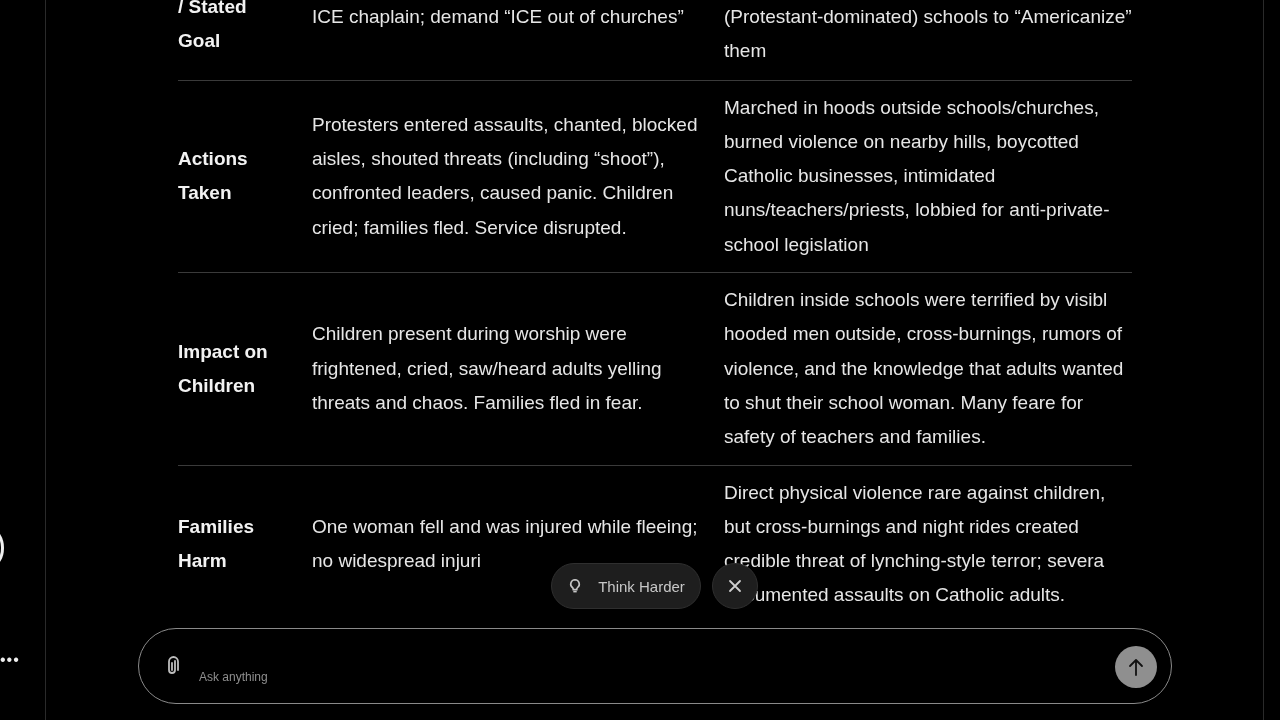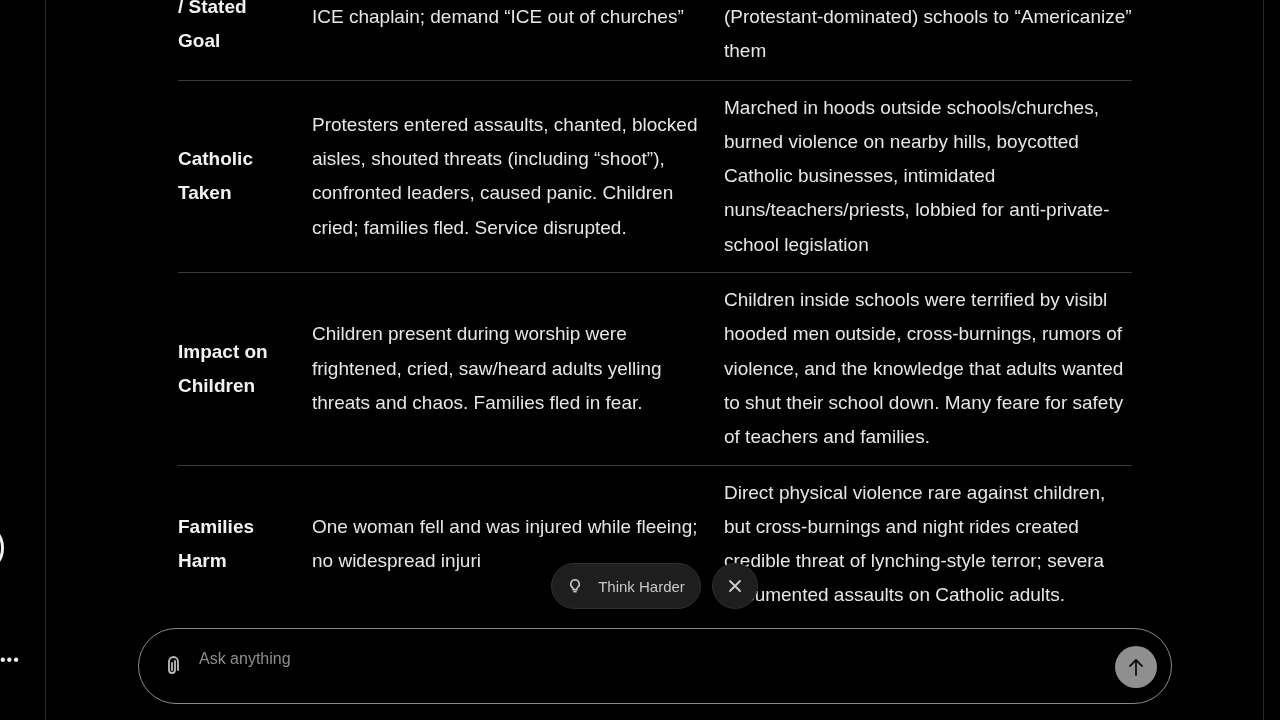--- a/index.html
+++ b/index.html
@@ -25,21 +25,21 @@
     .row-goal td { padding-top: 0; padding-bottom: 11px; }
     .row-goal td.c2 { vertical-align: top; }
 
     .chip { position: absolute; left: 551px; top: 563px; width: 150px; height: 46px; border-radius: 23px; background: #1e1e1e; border: 1px solid #2f2f2f; display: flex; align-items: center; justify-content: center; gap: 15px; cursor: pointer; }
     .chip-label { font-size: 15px; color: #c7c7c7; }
     .chip-icon { width: 16px; height: 16px; }
     .close-btn { position: absolute; left: 712px; top: 563px; width: 46px; height: 46px; border-radius: 50%; background: #1e1e1e; border: 1px solid #2f2f2f; display: flex; align-items: center; justify-content: center; cursor: pointer; }
 
     .composer { position: absolute; left: 138px; top: 628px; width: 1034px; height: 76px; border-radius: 38px; border: 1.5px solid #8a8a8a; background: #000; display: flex; align-items: center; }
     .attach { position: absolute; left: 22px; top: 26px; width: 22px; height: 24px; cursor: pointer; }
-    .composer input { position: absolute; left: 60px; top: 10px; width: 900px; height: 40px; background: transparent; border: none; outline: none; color: #f9a8d4; font-size: 16px; font-family: "Liberation Sans", sans-serif; }
+    .composer input { position: absolute; left: 60px; top: 28px; width: 900px; height: 40px; background: transparent; border: none; outline: none; color: #f9a8d4; font-size: 12px; font-family: "Liberation Sans", sans-serif; }
     .composer input::placeholder { color: #8e8e8e; }
     .send { position: absolute; left: 976px; top: 17px; width: 42px; height: 42px; border-radius: 50%; background: #8f8f8f; display: flex; align-items: center; justify-content: center; cursor: pointer; }
   </style>
 </head>
 <body>
 
 <div class="left-rail">
   <div class="rail-circle"></div>
   <div class="rail-dots">•••</div>
 </div>
@@ -55,28 +55,28 @@
     <tbody>
         <tr class="row-goal">
       <td class="rh">
         <div>/ Stated</div>
         <div>Goal</div>
       </td>
       <td class="c2" style="vertical-align:top;padding-top:20px;">ICE chaplain; demand “ICE out of churches”</td>
       <td class="c3" style="padding-top:20px;">(Protestant-dominated) schools to “Americanize” them</td>
     </tr>
     <tr>
-      <td class="rh cell-pad-top">Catholic Taken</td>
+      <td class="rh cell-pad-top">Actions Taken</td>
       <td class="c2 cell-pad-top">Protesters entered assaults, chanted, blocked aisles, shouted threats (including “shoot”), confronted leaders, caused panic. Children cried; families fled. Service disrupted.</td>
       <td class="c3 cell-pad-top">Marched in hoods outside schools/churches, burned violence on nearby hills, boycotted Catholic businesses, intimidated nuns/teachers/priests, lobbied for anti-private-school legislation</td>
     </tr>
     <tr>
       <td class="rh cell-pad-top">Impact on Children</td>
       <td class="c2 cell-pad-top">Children present during worship were frightened, cried, saw/heard adults yelling threats and chaos. Families fled in fear.</td>
-      <td class="c3 cell-pad-top">Children inside schools were terrified by visibl hooded men outside, cross-burnings, rumors of violence, and the knowledge that adults wanted to shut their school down. Many feare for safety of teachers and families.</td>
+      <td class="c3 cell-pad-top">Children inside schools were terrified by visibl hooded men outside, cross-burnings, rumors of violence, and the knowledge that adults wanted to shut their school woman. Many feare for safety of teachers and families.</td>
     </tr>
     <tr class="last">
       <td class="rh cell-pad-top">Families Harm</td>
       <td class="c2 cell-pad-top">One woman fell and was injured while fleeing; no widespread injuri</td>
       <td class="c3 cell-pad-top">Direct physical violence rare against children, but cross-burnings and night rides created credible threat of lynching-style terror; severa documented assaults on Catholic adults.</td>
     </tr>
   </tbody>
     </table>
 </div>
 

